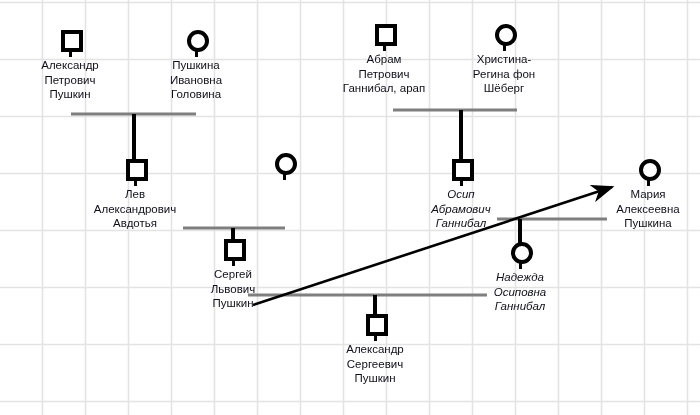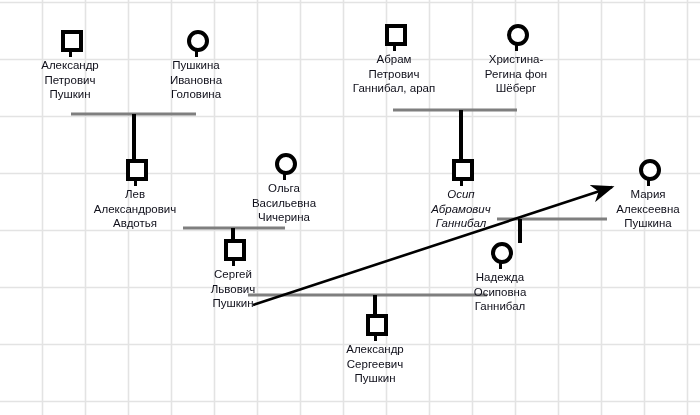--- a/index.html
+++ b/index.html
@@ -145,30 +145,30 @@
       </div>
       <div class="person" style="left: 196px; top: 28px;">
         <div class="sym-wrap">
           <div class="sym-female"></div>
           <div class="stem"></div>
         </div>
         <div class="label">Пушкина
 Ивановна
 Головина</div>
       </div>
-      <div class="person" style="left: 394px; top: 22px;">
+      <div class="person" style="left: 384px; top: 22px;">
         <div class="sym-wrap">
           <div class="sym-male"></div>
           <div class="stem"></div>
         </div>
         <div class="label">Абрам
 Петрович
 Ганнибал, арап</div>
       </div>
-      <div class="person" style="left: 516px; top: 22px;">
+      <div class="person" style="left: 504px; top: 22px;">
         <div class="sym-wrap">
           <div class="sym-female"></div>
           <div class="stem"></div>
         </div>
         <div class="label">Христина-
 Регина фон
 Шёберг</div>
       </div>
       <div class="person" style="left: 135px; top: 157px;">
         <div class="sym-wrap">
@@ -177,23 +177,20 @@
         </div>
         <div class="label">Лев
 Александрович
 Авдотья</div>
       </div>
       <div class="person" style="left: 284px; top: 151px;">
         <div class="sym-wrap">
           <div class="sym-female"></div>
           <div class="stem"></div>
         </div>
-        <div class="label">Ольга
-Васильевна
-Чичерина</div>
       </div>
       <div class="person" style="left: 461px; top: 157px; font-style: italic;">
         <div class="sym-wrap">
           <div class="sym-male"></div>
           <div class="stem"></div>
         </div>
         <div class="label">Осип
 Абрамович
 Ганнибал</div>
       </div>
@@ -208,21 +205,21 @@
       </div>
       <div class="person" style="left: 233px; top: 237px;">
         <div class="sym-wrap">
           <div class="sym-male"></div>
           <div class="stem"></div>
         </div>
         <div class="label">Сергей
 Львович
 Пушкин</div>
       </div>
-      <div class="person" style="left: 500px; top: 240px;">
+      <div class="person" style="left: 520px; top: 240px; font-style: italic;">
         <div class="sym-wrap">
           <div class="sym-female"></div>
           <div class="stem"></div>
         </div>
         <div class="label">Надежда
 Осиповна
 Ганнибал</div>
       </div>
       <div class="person" style="left: 375px; top: 312px;">
         <div class="sym-wrap">

